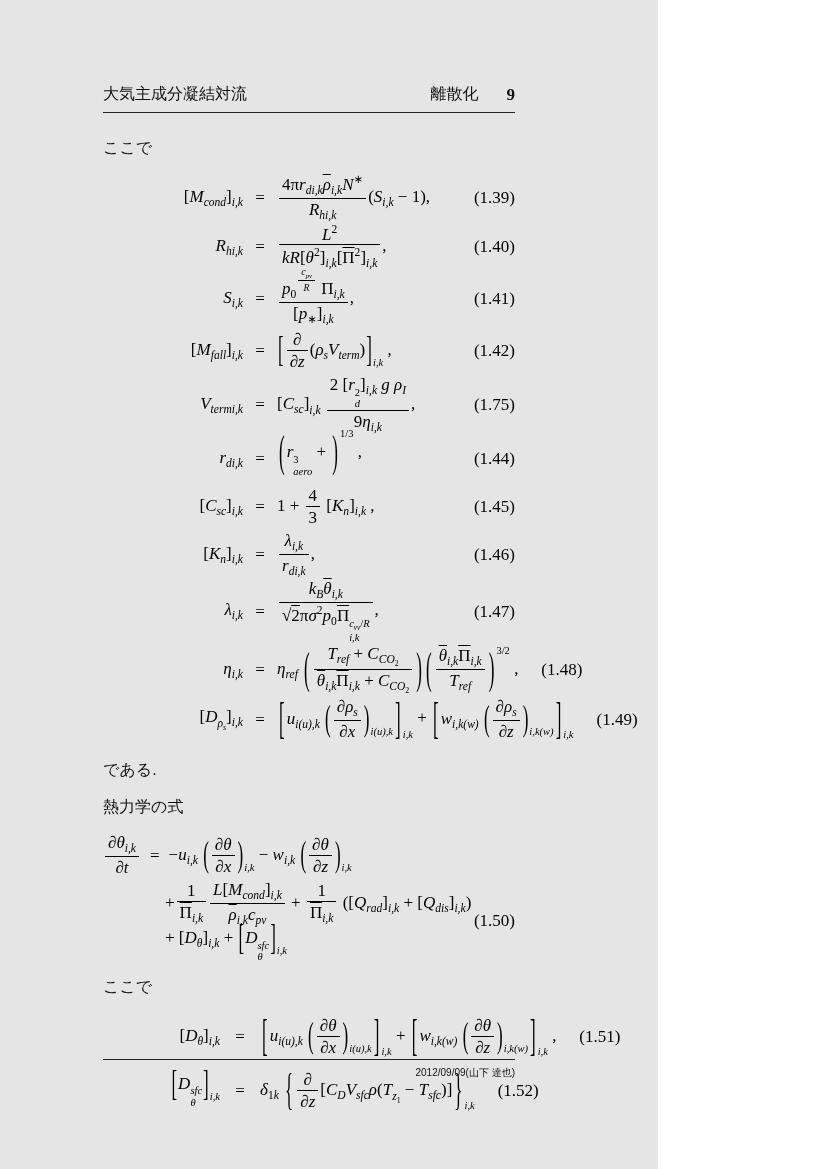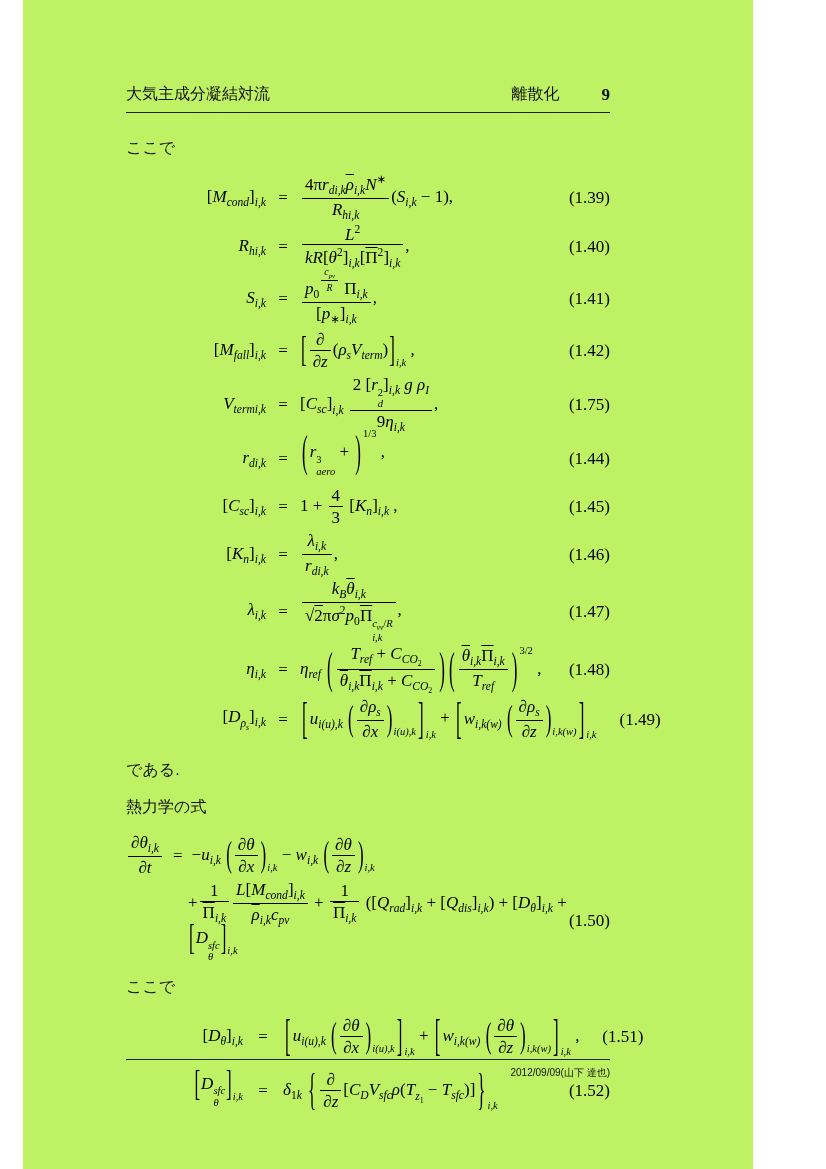--- a/index.html
+++ b/index.html
@@ -1,29 +1,29 @@
 <!DOCTYPE html>
 <html><head>
 <meta charset="utf-8">
 <style>
   html,body{margin:0;padding:0;background:#ffffff;}
-  .page{position:relative;width:730px;height:1169px;background:#bef264;color:#000;overflow:hidden;margin-left:23px;}
+  .page{position:relative;width:658px;height:1169px;background:#e5e5e5;color:#000;overflow:hidden;}
 
   
   .jp{font-family:"Liberation Sans",sans-serif;font-size:16px;color:#111;}
   .jp-bold{font-weight:normal;}
 
   
   .m{font-family:"Liberation Serif",serif;font-size:17px;color:#000;}
   .m i{font-style:italic;}
   sub,sup{font-size:68%;}
 
   
   .hdr{position:absolute;top:84px;left:103px;right:143px;display:flex;justify-content:space-between;align-items:flex-end;border-bottom:1px solid #222;padding-bottom:7px;}
-  .hdr-right{display:flex;align-items:flex-end;gap:42px;text-align:center;}
+  .hdr-right{display:flex;align-items:flex-end;gap:28px;text-align:center;}
   .pageno{font-family:"Liberation Serif",serif;font-weight:bold;font-size:17px;}
   .ftr{position:absolute;top:1059px;left:103px;right:143px;border-top:1px solid #222;text-align:right;padding-top:6px;font-size:10px;}
 
   
   .content{position:absolute;top:138px;left:103px;right:143px;}
   .p1{margin:0 0 14px 0;}
   .pdearu{margin:16px 0 0 0;}
   .psec{margin:16px 0 0 0;}
   .phere2{margin:14px 0 0 0;}
 

